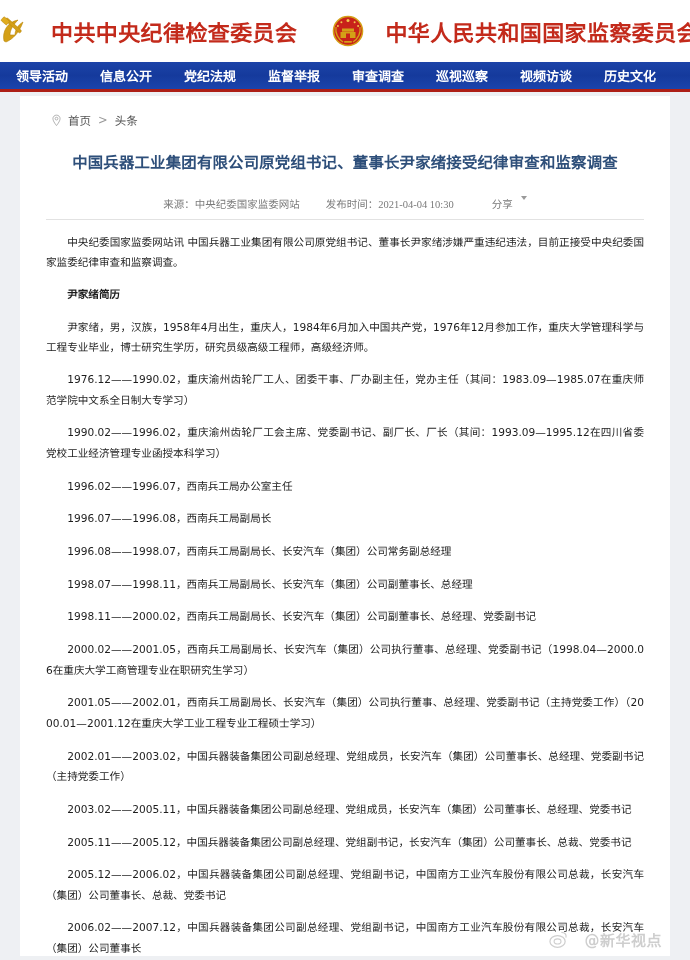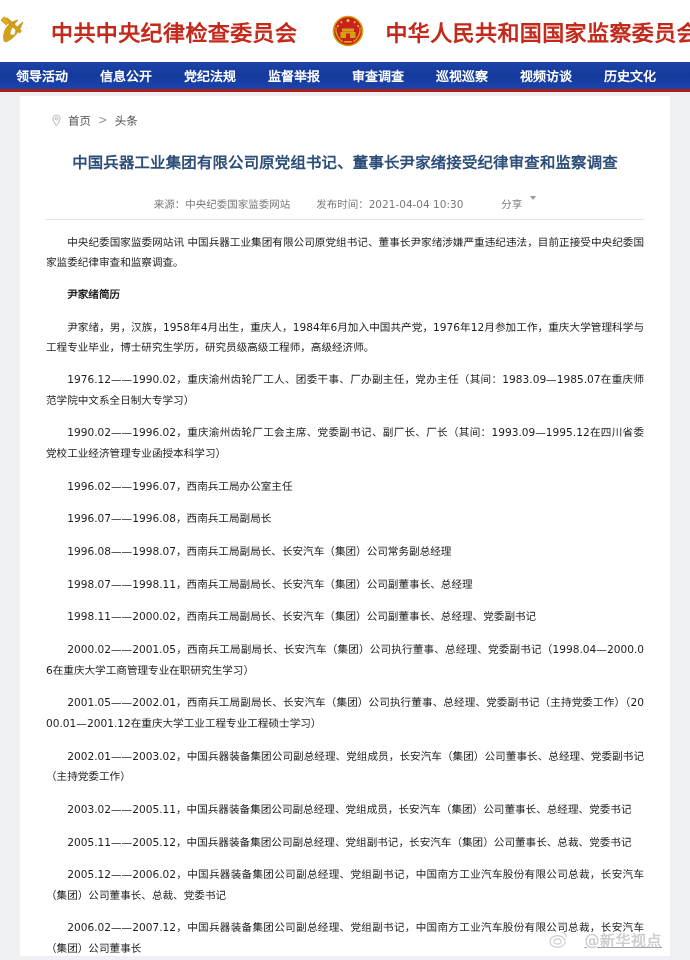--- a/index.html
+++ b/index.html
@@ -111,21 +111,21 @@
   
   .meta-row {
     display: flex;
     align-items: center;
     justify-content: center;
     gap: 26px;
     font-size: 10.5px;
     color: #7a7a7a;
     padding-bottom: 8px;
   }
-  .meta-item { white-space: nowrap; }
+  .meta-item { white-space: nowrap; font-family: Liberation Serif, serif; }
   .share-box {
     display: flex;
     align-items: flex-start;
     gap: 8px;
     cursor: pointer;
     margin-left: 12px;
   }
   .caret {
     display: inline-block;
     width: 0; height: 0;
@@ -161,21 +161,20 @@
 
   
   .watermark {
     position: absolute;
     right: 8px;
     bottom: 6px;
     display: flex;
     align-items: center;
     gap: 16px;
     opacity: 0.42;
-    text-decoration: underline;
   }
   .watermark-text {
     font-size: 15px;
     font-weight: bold;
     color: #8c8c8c;
     letter-spacing: 0.5px;
     font-family: "DejaVu Sans", "Liberation Sans", sans-serif;
   }
   .weibo-eye { width: 19px; height: 19px; display: block; }
 </style>

